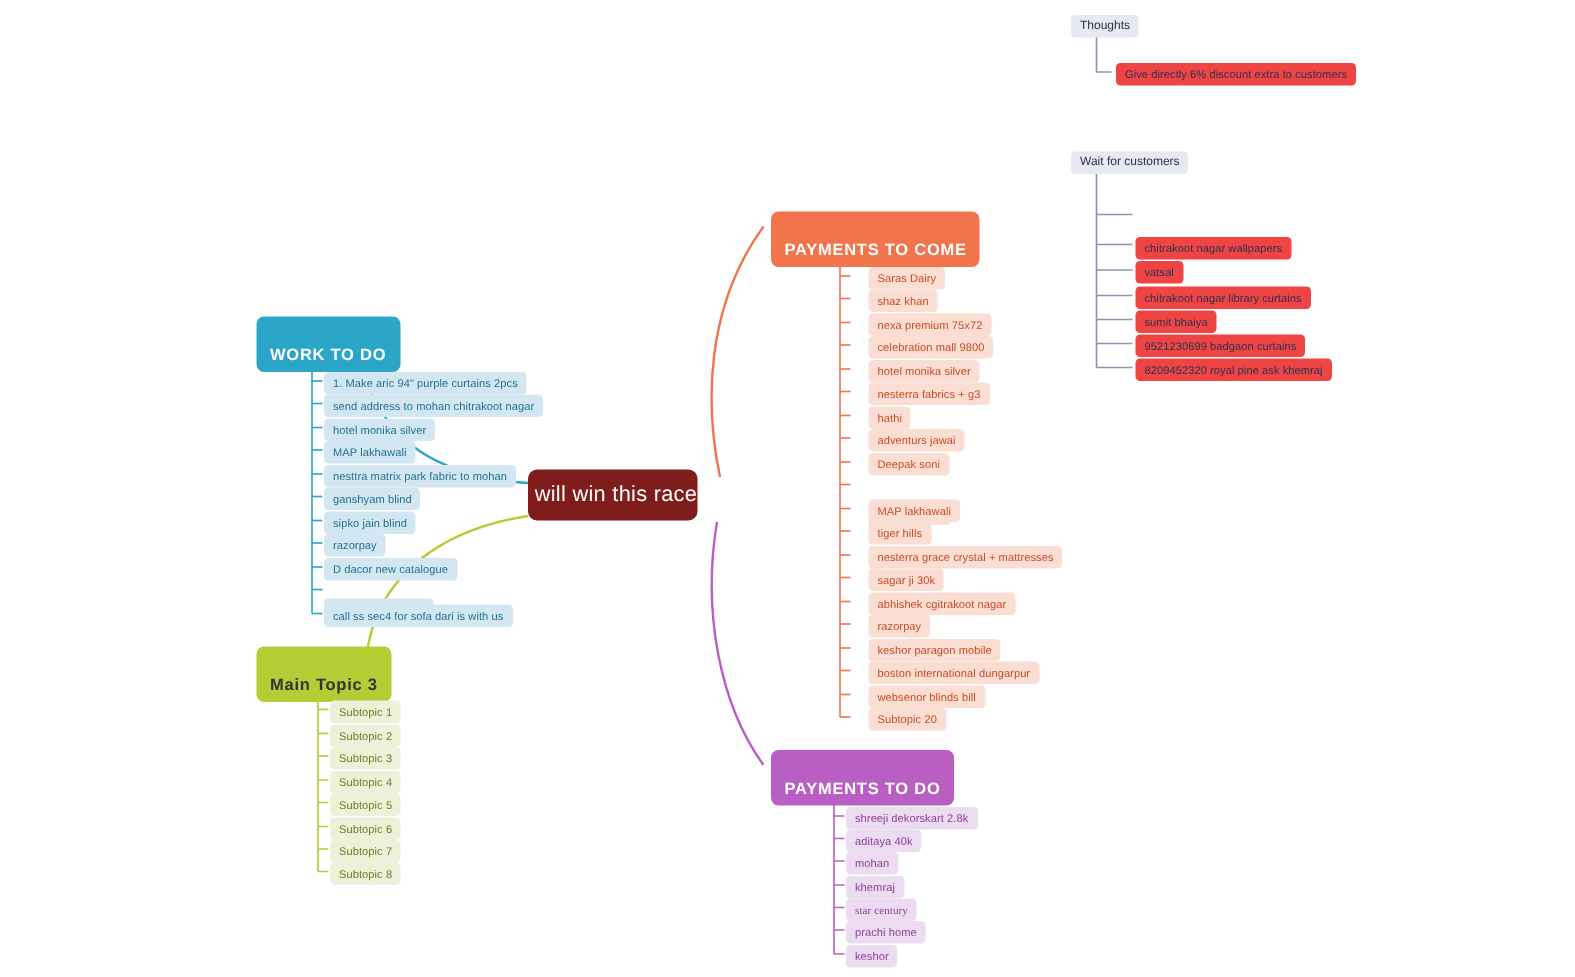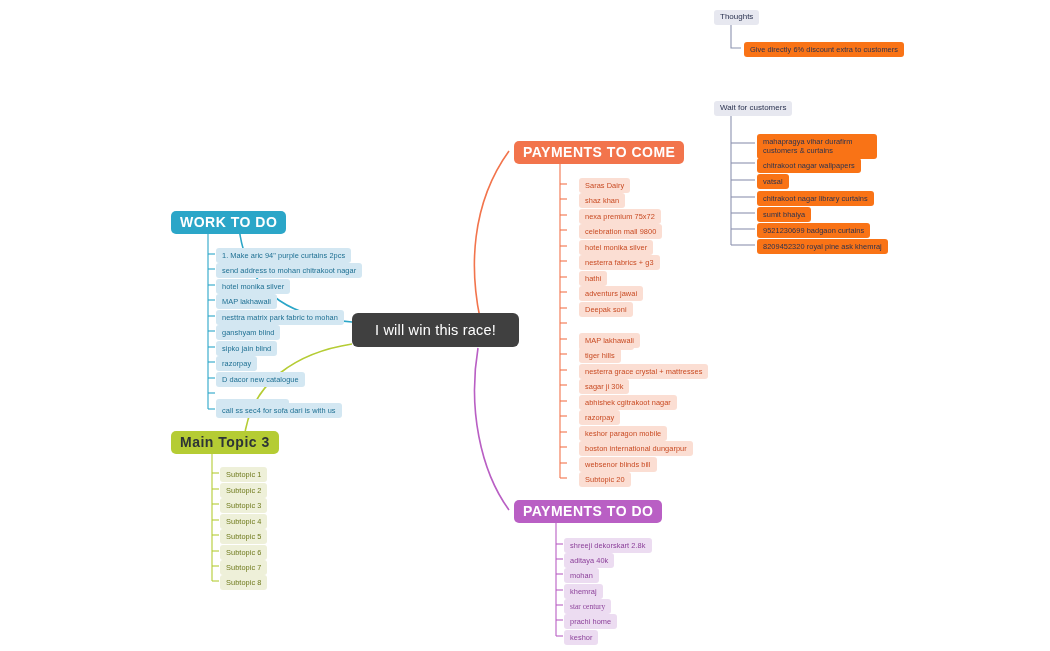--- a/index.html
+++ b/index.html
@@ -10,39 +10,39 @@
     overflow:hidden;
     position:relative;
   }
   #canvas{position:absolute;inset:0;width:1050px;height:651px;}
   svg.links{position:absolute;left:0;top:0;width:1050px;height:651px;pointer-events:none;}
 
   
   .central{
     position:absolute;
     left:352px;top:313px;
-    width:167px;height:34px;
-    background:#404040;
+    width:113px;height:34px;
+    background:#7f1d1d;
     border-radius:6px;
     color:#ffffff;
     font-size:14.5px;
     display:flex;align-items:center;justify-content:center;
     letter-spacing:.2px;
     white-space:nowrap;
   }
 
   
   .hdr{
     position:absolute;
     border-radius:5px;
     color:#ffffff;
-    font-size:14px;
+    font-size:11px;
     font-weight:bold;
     letter-spacing:.5px;
-    padding:4px 9px 5px 9px;
+    padding:21px 9px 5px 9px;
     white-space:nowrap;
     line-height:1;
   }
   .hdr.work{background:#2ba6c8;left:171px;top:211px;}
   .hdr.ptc{background:#f2744c;left:514px;top:141px;}
   .hdr.ptd{background:#b95fc4;left:514px;top:500px;}
   .hdr.main3{background:#b5cc34;left:171px;top:431px;color:#2d3436;}
 
   .plainhdr{
     position:absolute;
@@ -64,21 +64,21 @@
     font-size:7.4px;
     line-height:1.25;
     padding:3px 6px 3px 6px;
     white-space:nowrap;
     letter-spacing:.05px;
   }
   .leaf.blue{background:#d3e7f2;color:#1d6f92;}
   .leaf.orange{background:#fbded3;color:#c84a22;margin-left:11px;}
   .leaf.purple{background:#ecdcf1;color:#8b3f99;}
   .leaf.lime{background:#eef0d9;color:#6f7a1c;}
-  .leaf.grey{background:#f97316;color:#2b3350;white-space:normal;}
+  .leaf.grey{background:#ef4444;color:#2b3350;white-space:normal;}
   .leaf.grey.wrap2{width:108px;white-space:normal;}
 </style>
 </head>
 <body>
 
 <div id="canvas">
 
   <svg class="links" xmlns="http://www.w3.org/2000/svg">
 
     <path d="M 352,322 C 300,318 248,300 239,228" stroke="#2ba6c8" stroke-width="1.6" fill="none"></path>
@@ -216,21 +216,20 @@
   <div class="leaf purple" style="left:564px;top:568px;">mohan</div>
   <div class="leaf purple" style="left:564px;top:584px;">khemraj</div>
   <div class="leaf purple" style="left:564px;top:599px;font-family:Liberation Serif, serif;">star century</div>
   <div class="leaf purple" style="left:564px;top:614px;">prachi home</div>
   <div class="leaf purple" style="left:564px;top:630px;">keshor</div>
 
   <div class="plainhdr thoughts">Thoughts</div>
   <div class="leaf grey" style="left:744px;top:42px;">Give directly 6% discount extra to customers</div>
 
   <div class="plainhdr wait">Wait for customers</div>
-  <div class="leaf grey wrap2" style="left:757px;top:134px;">mahapragya vihar durafirm customers &amp; curtains</div>
   <div class="leaf grey" style="left:757px;top:158px;">chitrakoot nagar wallpapers</div>
   <div class="leaf grey" style="left:757px;top:174px;">vatsal</div>
   <div class="leaf grey" style="left:757px;top:191px;">chitrakoot nagar library curtains</div>
   <div class="leaf grey" style="left:757px;top:207px;">sumit bhaiya</div>
   <div class="leaf grey" style="left:757px;top:223px;">9521230699 badgaon curtains</div>
   <div class="leaf grey" style="left:757px;top:239px;">8209452320 royal pine ask khemraj</div>
 
 </div>
 
 </body></html>

